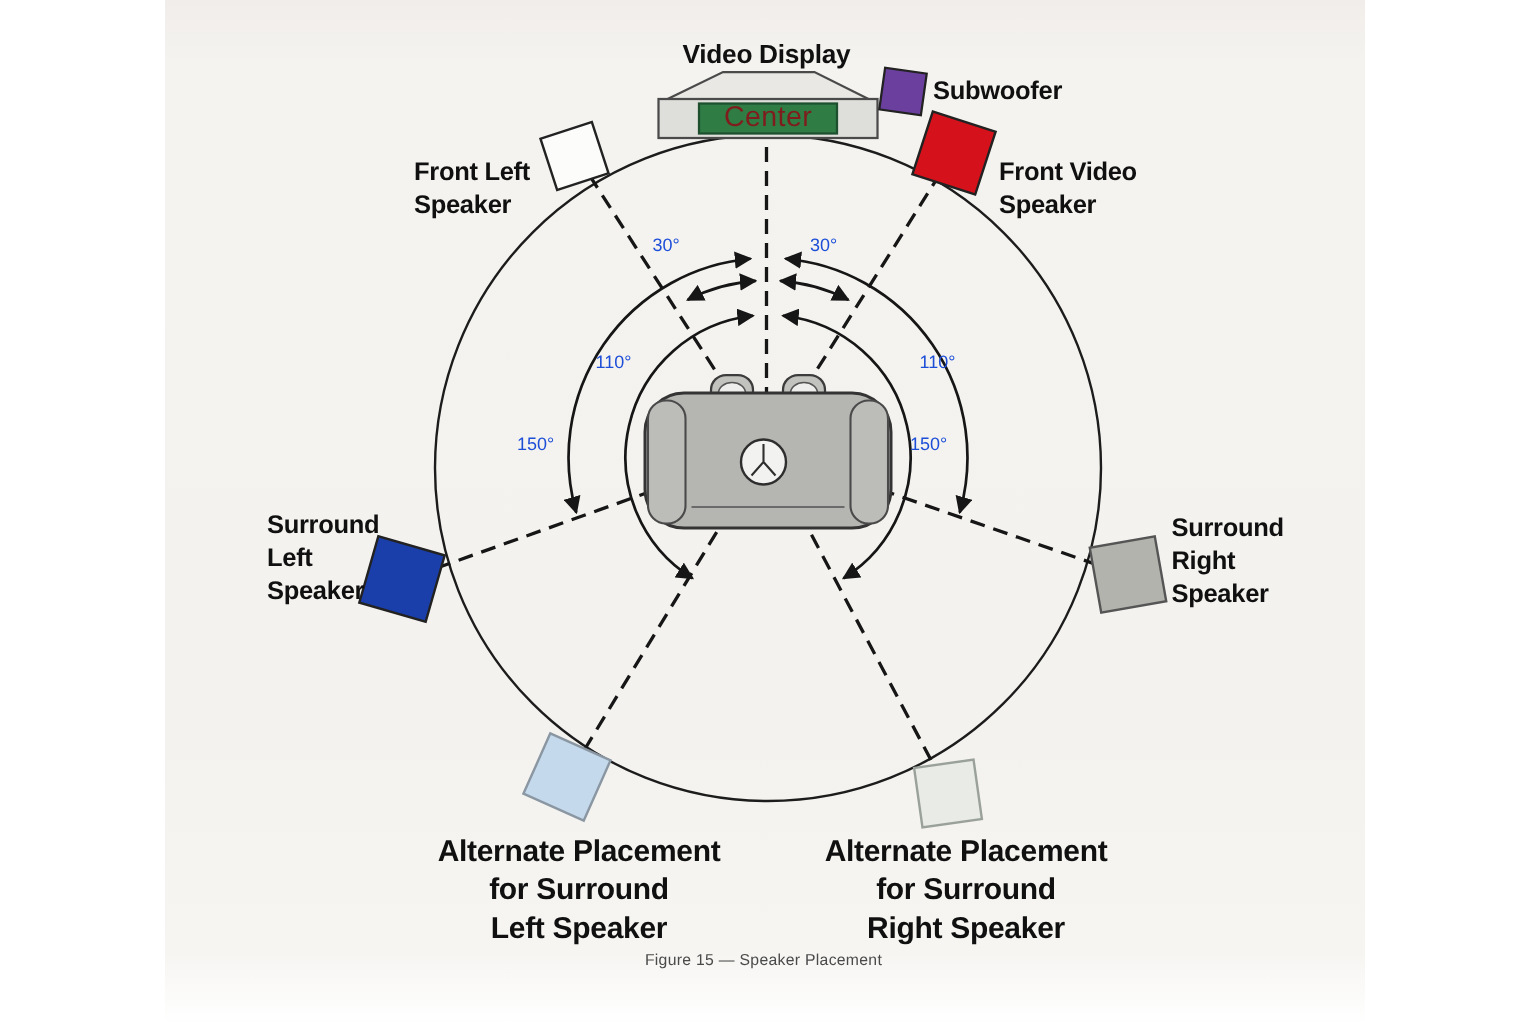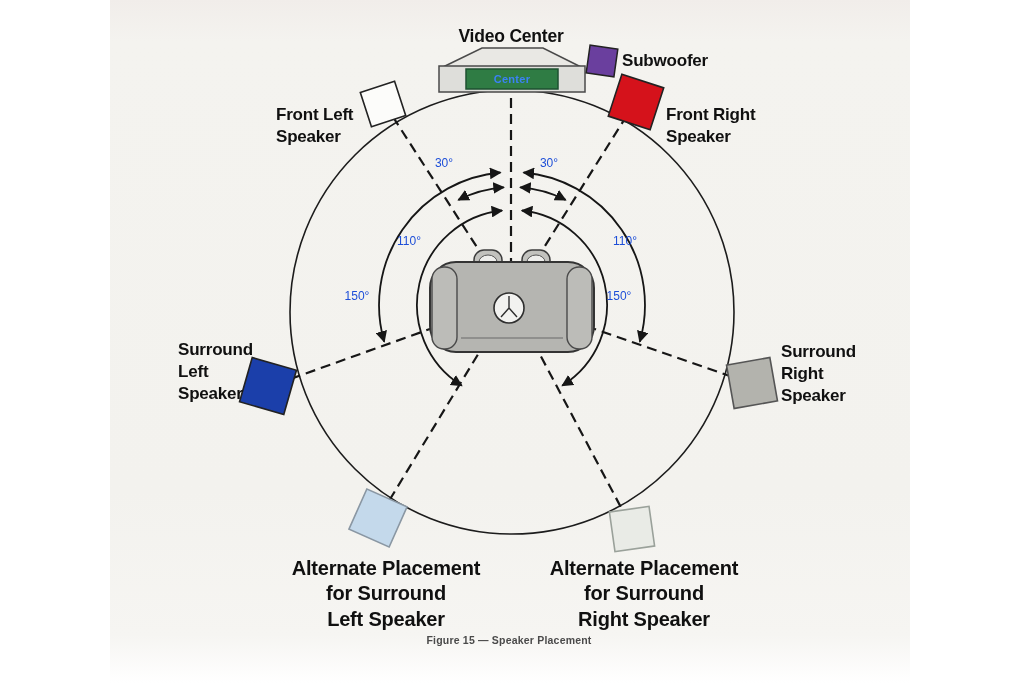--- a/index.html
+++ b/index.html
@@ -22,25 +22,25 @@
   }
   .lbl.centered { text-align: center; transform: translateX(-50%); }
   .lbl.small { font-size: 20px; line-height: 1.27; }
   .title { font-size: 17.5px; }
   .angle {
     position: absolute; font-size: 12px; font-weight: 400; color: #1d4ed8;
     transform: translate(-50%, -50%); white-space: nowrap;
   }
   .center-chip {
     position: absolute; transform: translate(-50%, -50%);
-    font-size: 11px; font-weight: 700; color: #3b82f6; letter-spacing: 0.3px;
+    font-size: 19px; font-weight: 400; color: #7f1d1d; letter-spacing: 0.3px;
   }
   .caption {
     position: absolute; transform: translateX(-50%);
-    font-size: 10.5px; font-weight: 700; color: #4a4a4a; letter-spacing: 0.2px;
+    font-size: 10.5px; font-weight: 400; color: #4a4a4a; letter-spacing: 0.2px;
     white-space: nowrap;
   }
 </style>
 </head>
 <body>
 
 <div>
   <div class="scan"></div>
 
   <svg class="diagram" width="1024" height="683" viewBox="0 0 1024 683">
@@ -108,30 +108,30 @@
       </g>
       <g transform="translate(378,518) rotate(24)">
         <rect x="-22" y="-22" width="44" height="44" stroke="#8a97a3" stroke-width="1.6" fill="#c4d9eb"></rect>
       </g>
       <g transform="translate(632,529) rotate(-8)">
         <rect x="-20" y="-20" width="40" height="40" stroke="#9aa19a" stroke-width="1.6" fill="#e9ebe6"></rect>
       </g>
     </g>
   </svg>
 
-  <div class="lbl title centered" style="left:511px; top:25px;">Video Center</div>
+  <div class="lbl title centered" style="left:511px; top:25px;">Video Display</div>
 
   <div class="center-chip" style="left:512px; top:79px;">Center</div>
 
   <div class="lbl" style="left:622px; top:50px;text-align:right;">Subwoofer</div>
 
   <div class="lbl" style="left:276px; top:104px;">Front Left
 Speaker</div>
 
-  <div class="lbl" style="left:666px; top:104px;">Front Right
+  <div class="lbl" style="left:666px; top:104px;">Front Video
 Speaker</div>
 
   <div class="lbl" style="left:178px; top:339px;">Surround
 Left
 Speaker</div>
 
   <div class="lbl" style="left:781px; top:341px;">Surround
 Right
 Speaker</div>
 

